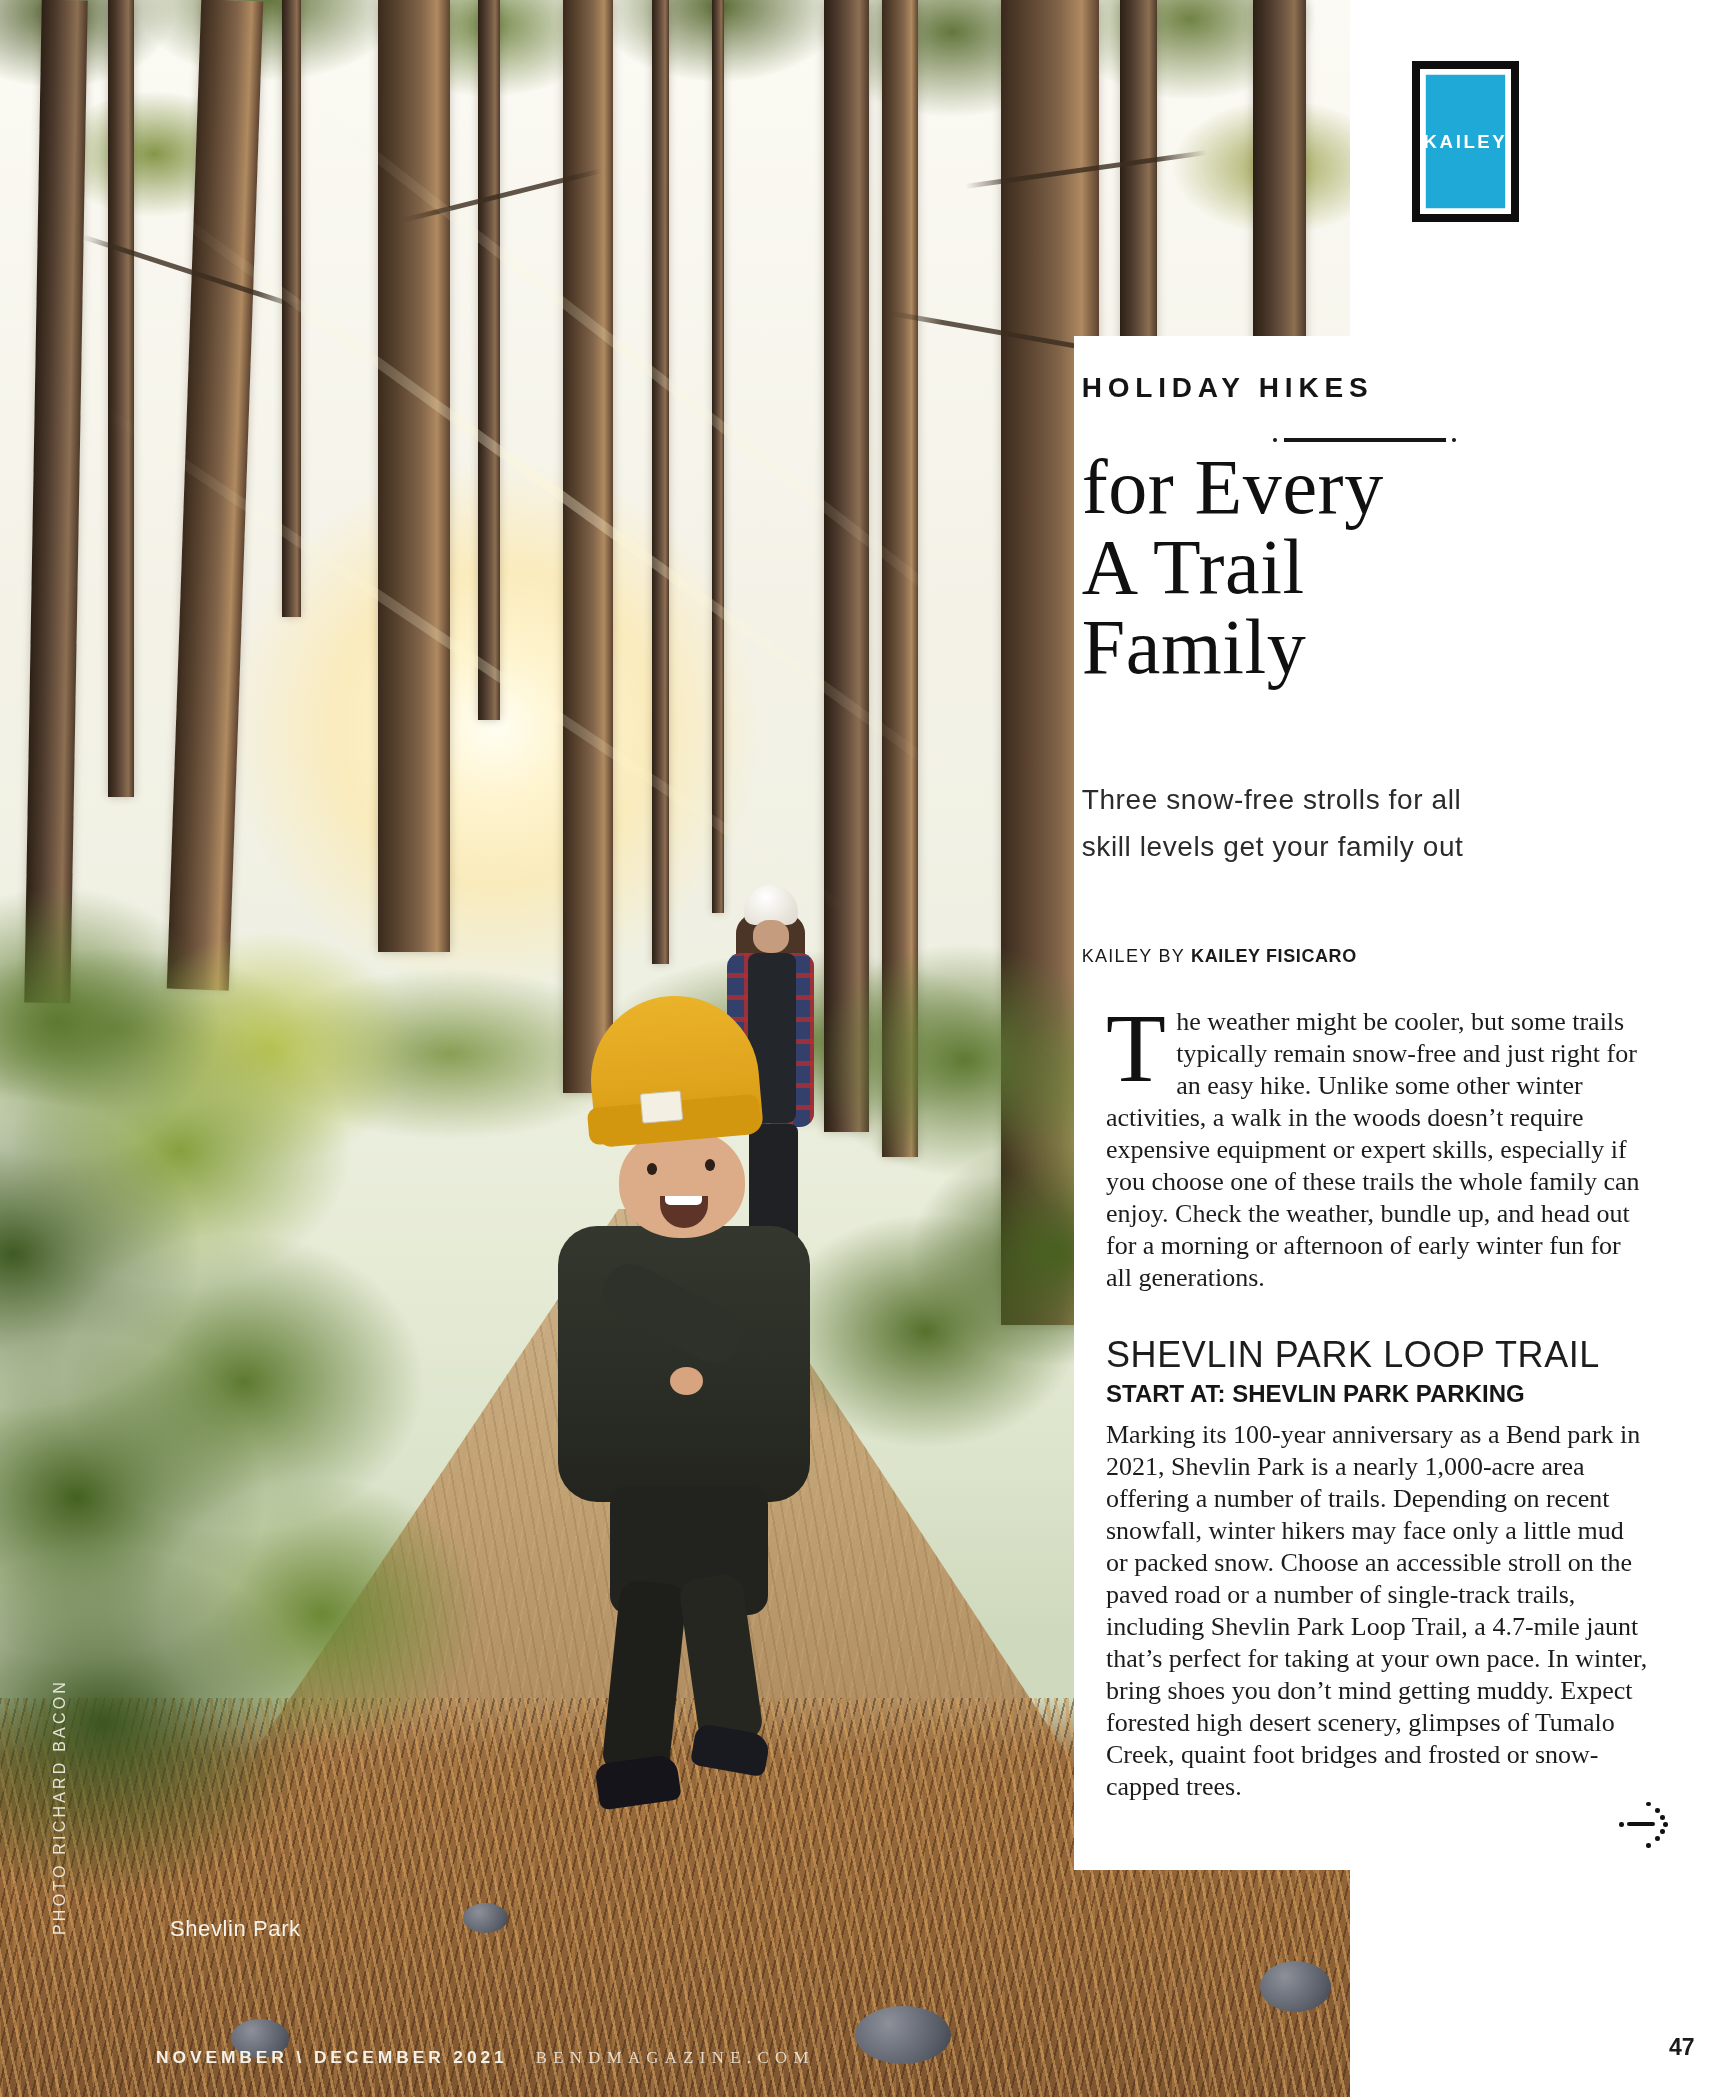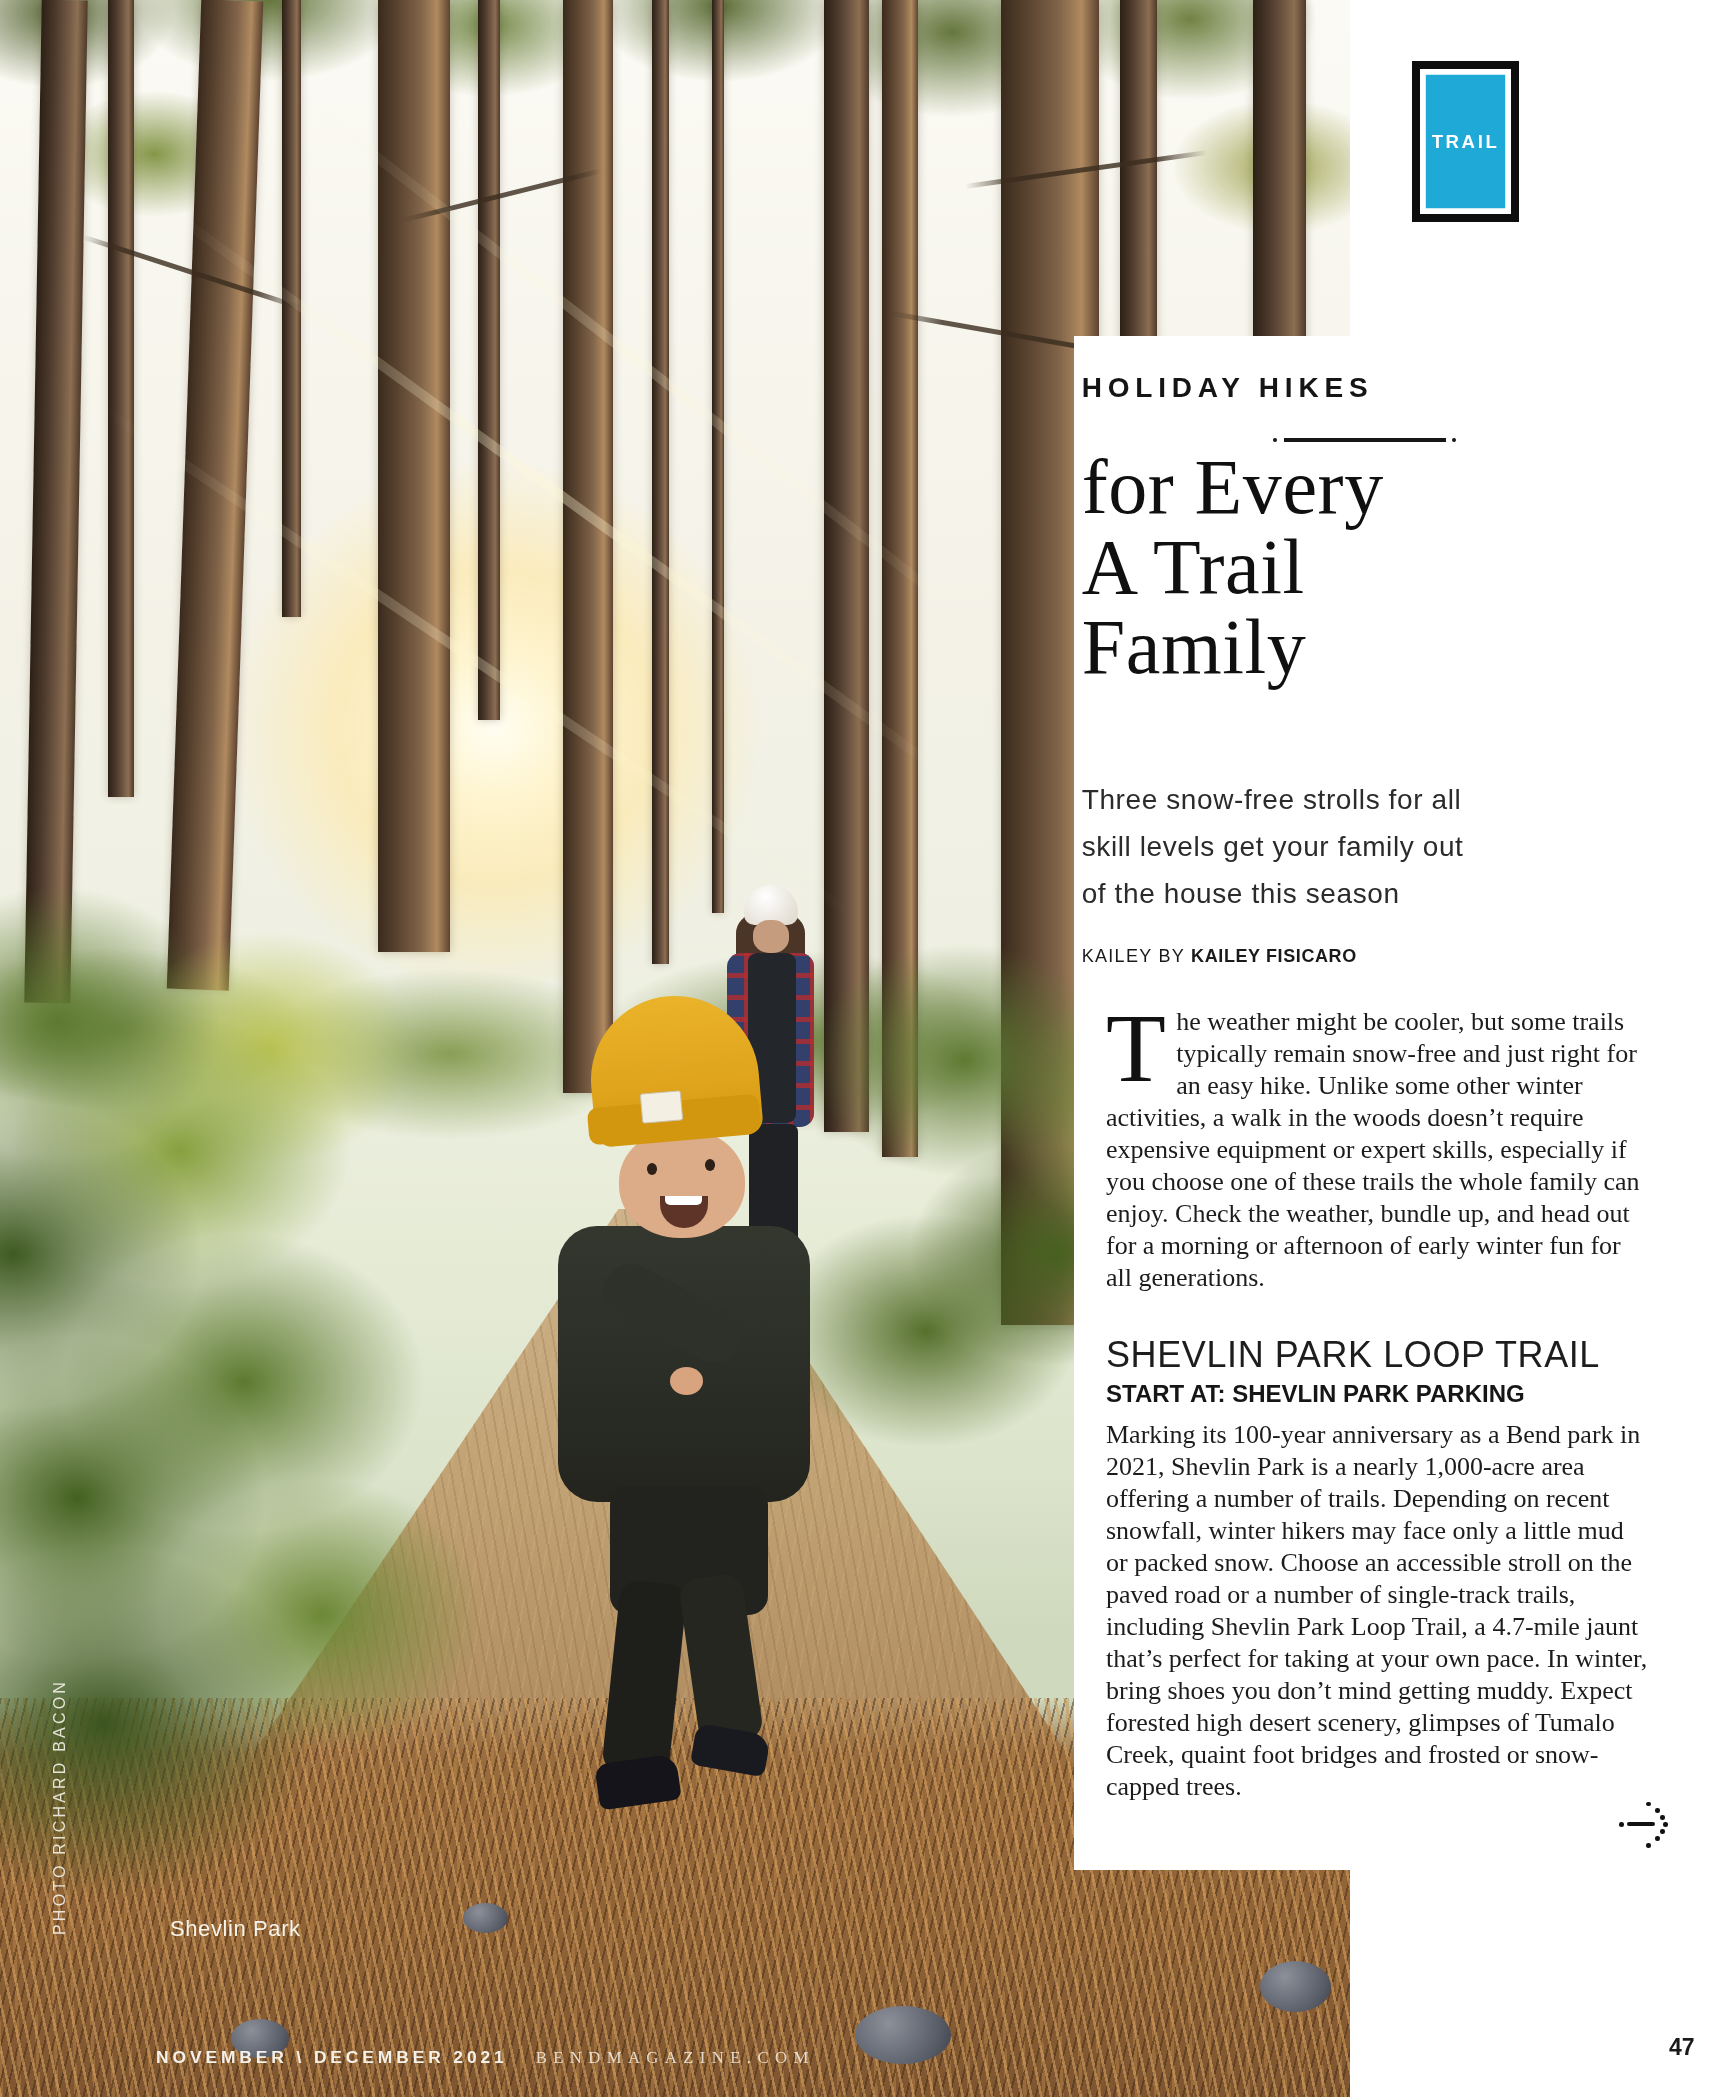--- a/index.html
+++ b/index.html
@@ -228,21 +228,20 @@
 
     <div id="title" class="centered">
       <div>for Every</div>
       <div>A Trail</div>
       <div>Family</div>
     </div>
 
     <div id="subtitle" class="centered">
       <div>Three snow-free strolls for all</div>
       <div>skill levels get your family out</div>
-      <div>of the house this season</div>
     </div>
 
     <div id="byline" class="centered">
       <span>KAILEY BY</span>
       <span> </span>
       <span class="name">KAILEY FISICARO</span>
     </div>
 
     <div id="para1" class="bodytext">
       <span class="dropcap">T</span><span>he weather might be cooler, but some trails typically remain snow-free and just right for an easy hike. Unlike some other winter activities, a walk in the woods doesn’t require expensive equipment or expert skills, especially if you choose one of these trails the whole family can enjoy. Check the weather, bundle up, and head out for a morning or afternoon of early winter fun for all generations.</span>
@@ -259,21 +258,21 @@
     <i style="left:27px;top:2.6px;"></i>
     <i style="left:36px;top:9px;"></i>
     <i style="left:41px;top:16px;"></i>
     <i style="left:44px;top:23px;"></i>
     <i style="left:41px;top:30px;"></i>
     <i style="left:36px;top:37px;"></i>
     <i style="left:27px;top:44px;"></i>
   </div>
 
   <div id="badge">
-    <span>TRAIL</span>
+    <span>KAILEY</span>
   </div>
 
   <div id="footer">
     <span class="issue">NOVEMBER \ DECEMBER 2021</span>
     <span class="site">BENDMAGAZINE.COM</span>
   </div>
   <div id="pagenum">47</div>
 
 </div>
 

